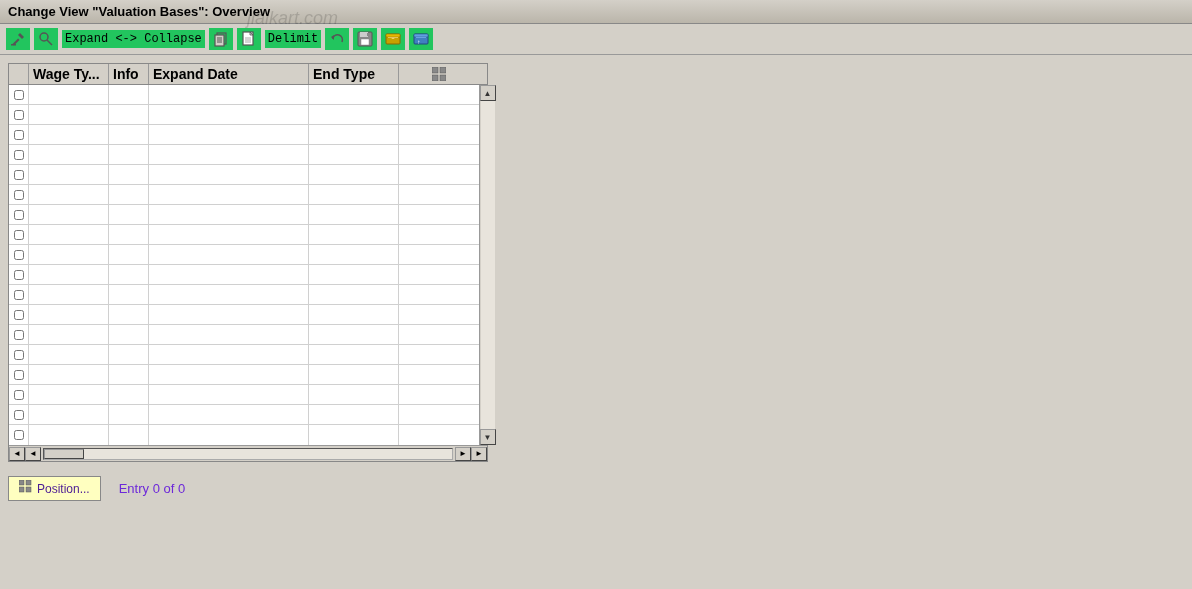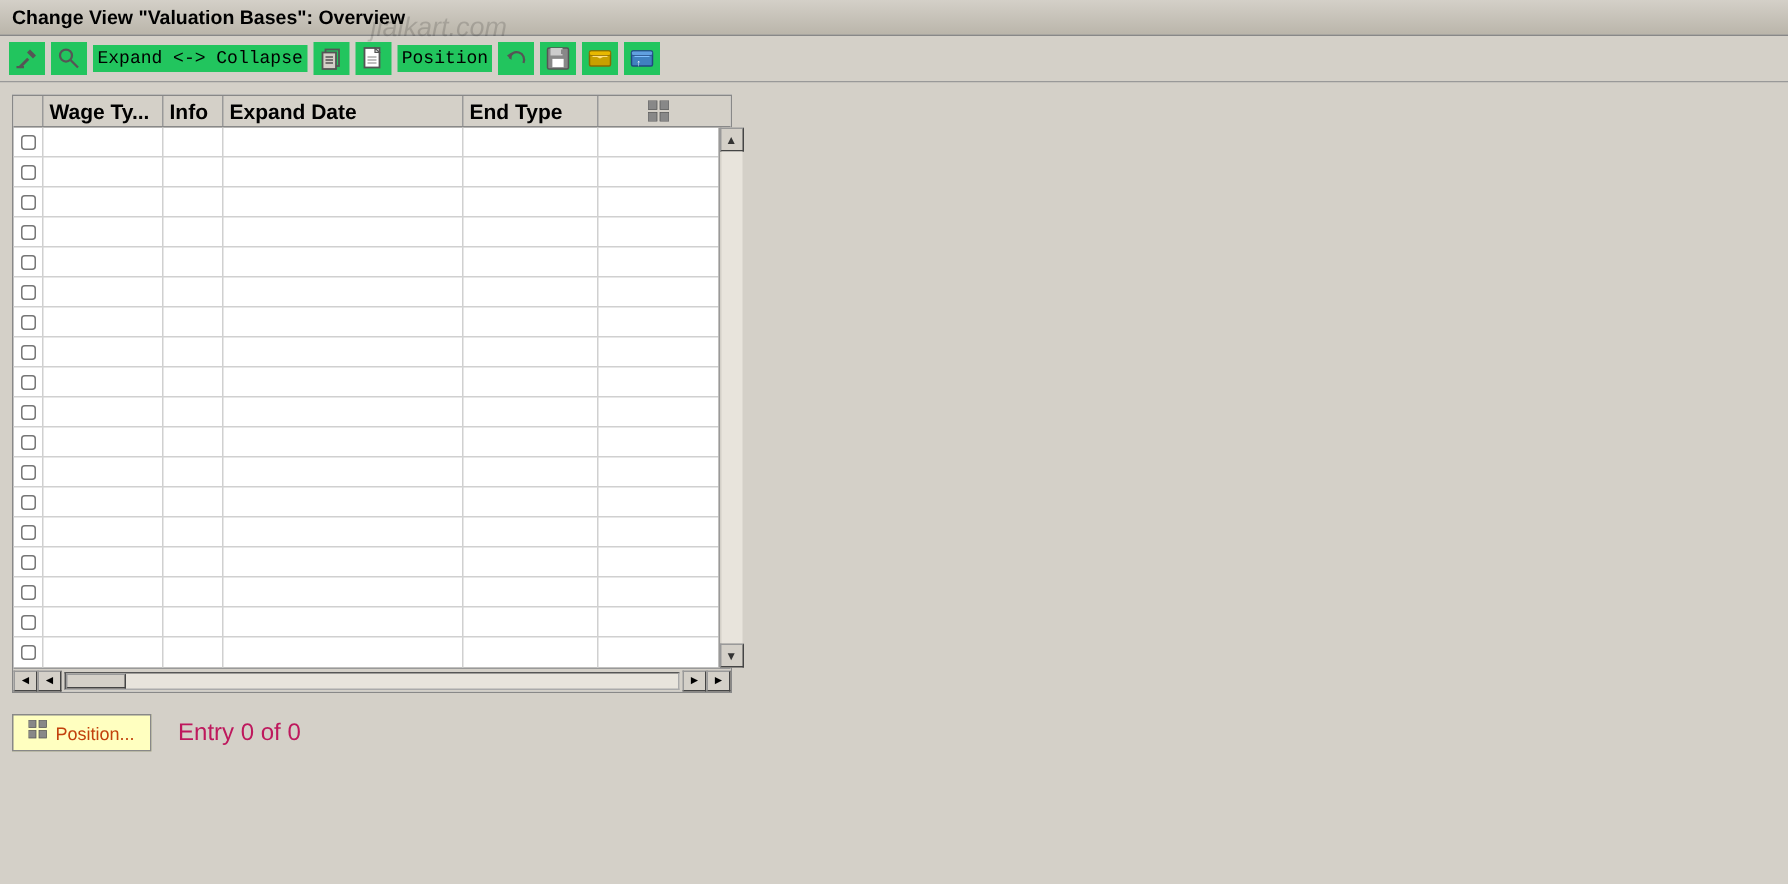--- a/index.html
+++ b/index.html
@@ -181,25 +181,25 @@
     }
     .position-btn {
       display: flex;
       align-items: center;
       gap: 4px;
       background: #ffffc0;
       border: 1px solid #888;
       padding: 3px 10px;
       font-size: 12px;
       cursor: pointer;
-      color: #c2410c;
+      color: #4c1d95;
     }
     .entry-info {
-      font-size: 16px;
-      color: #be185d;
+      font-size: 13px;
+      color: #6d28d9;
       margin-left: 10px;
     }
     .watermark {
       position: absolute;
       top: 8px;
       left: 200px;
       font-size: 18px;
       color: rgba(0,0,0,0.15);
       pointer-events: none;
       font-style: italic;
@@ -256,21 +256,21 @@
         <rect x="2" y="1" width="10" height="13" fill="#fff" stroke="#555" stroke-width="1.2"></rect>
         <polygon points="9,1 12,4 9,4" fill="#ccc" stroke="#555" stroke-width="0.8"></polygon>
         <line x1="4" y1="7" x2="10" y2="7" stroke="#aaa" stroke-width="1"></line>
         <line x1="4" y1="9" x2="10" y2="9" stroke="#aaa" stroke-width="1"></line>
         <line x1="4" y1="11" x2="10" y2="11" stroke="#aaa" stroke-width="1"></line>
       </svg>
     </span>
   </button>
 
   <button class="toolbar-btn">
-    <span class="toolbar-label">Position</span>
+    <span class="toolbar-label">Delimit</span>
   </button>
 
   <button class="toolbar-btn">
     <span class="toolbar-icon">
       <svg width="16" height="16" viewBox="0 0 16 16">
         <path d="M4,8 C4,5 7,3 10,4 C13,5 14,8 13,11" fill="none" stroke="#555" stroke-width="1.5"></path>
         <polygon points="2,6 5,4 5,9" fill="#555"></polygon>
       </svg>
     </span>
   </button>

